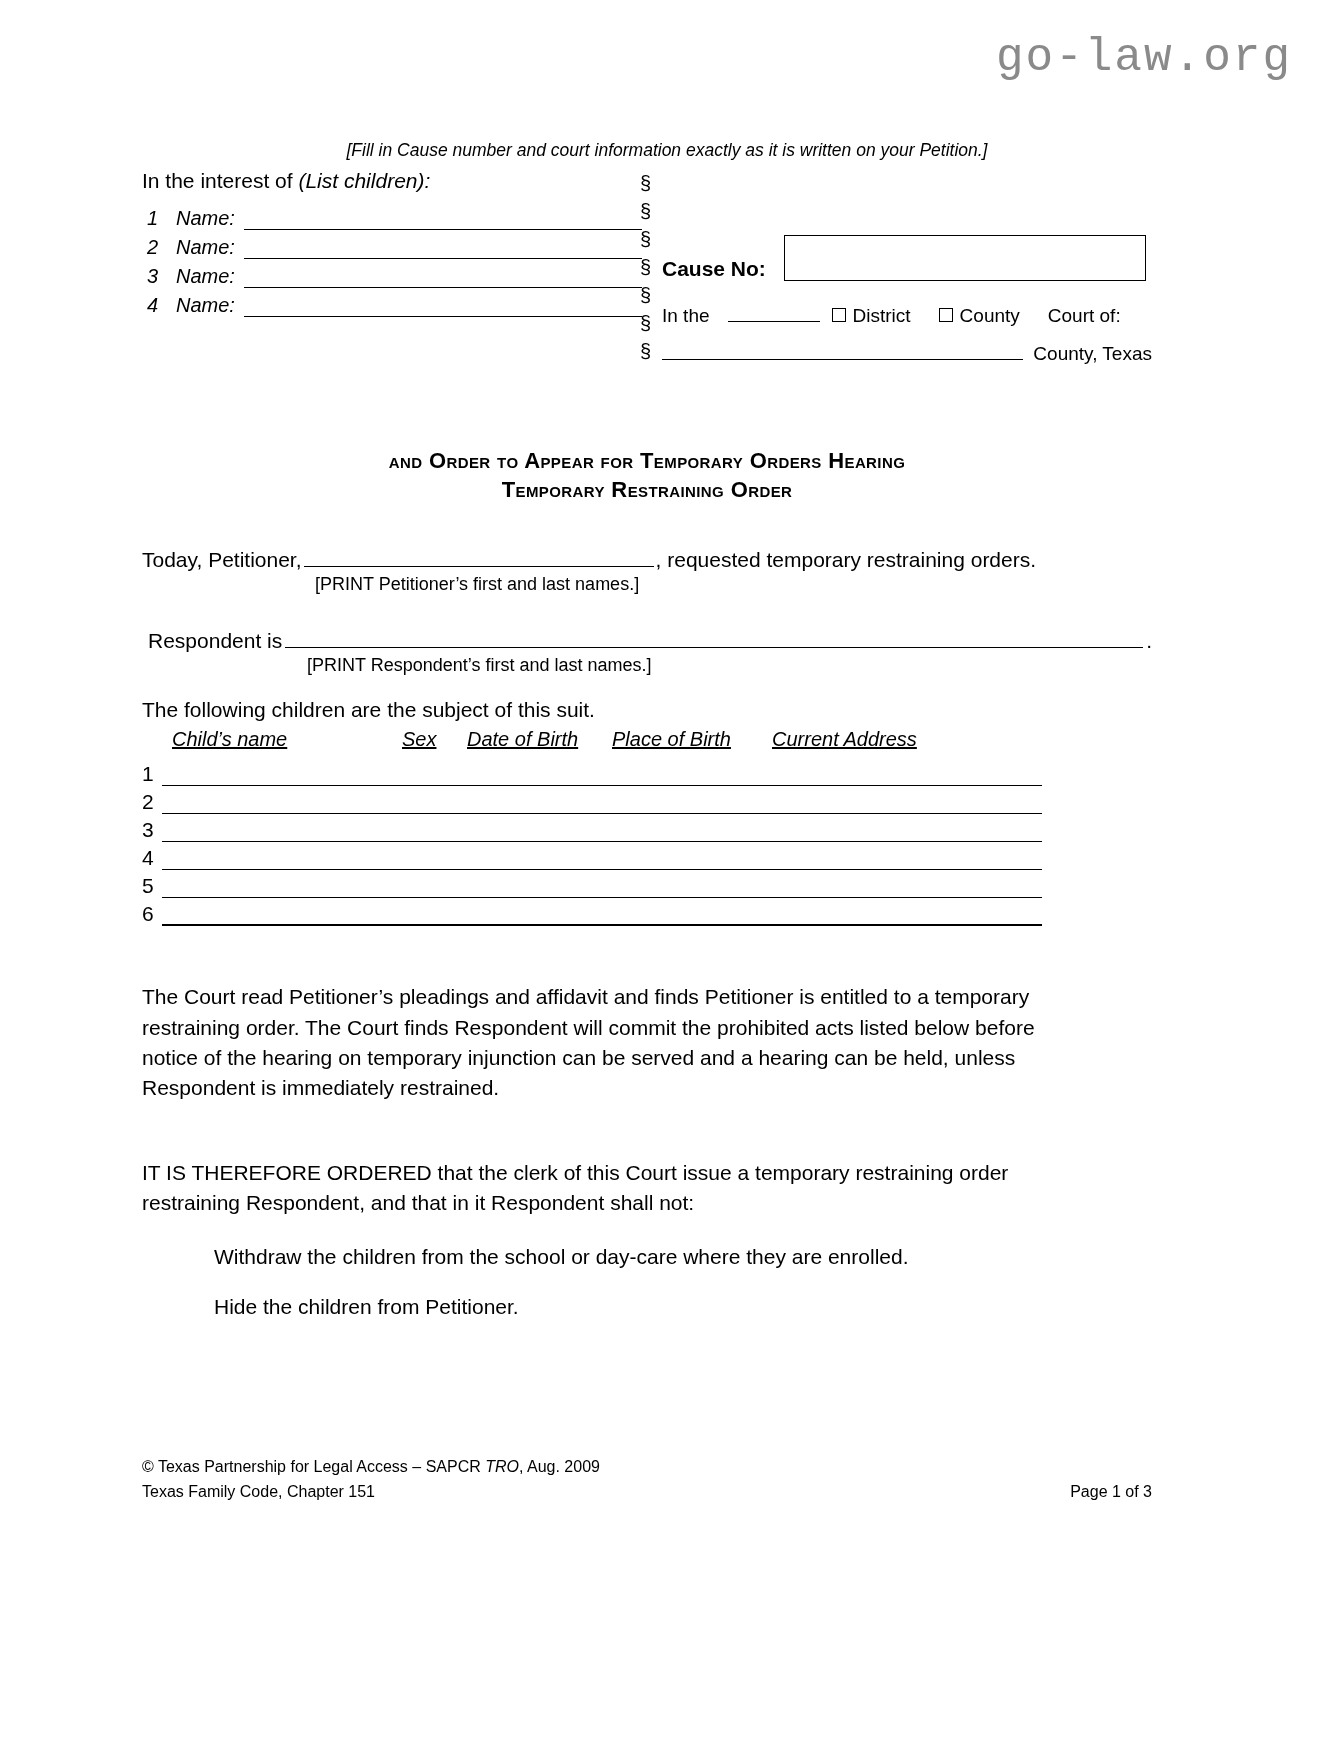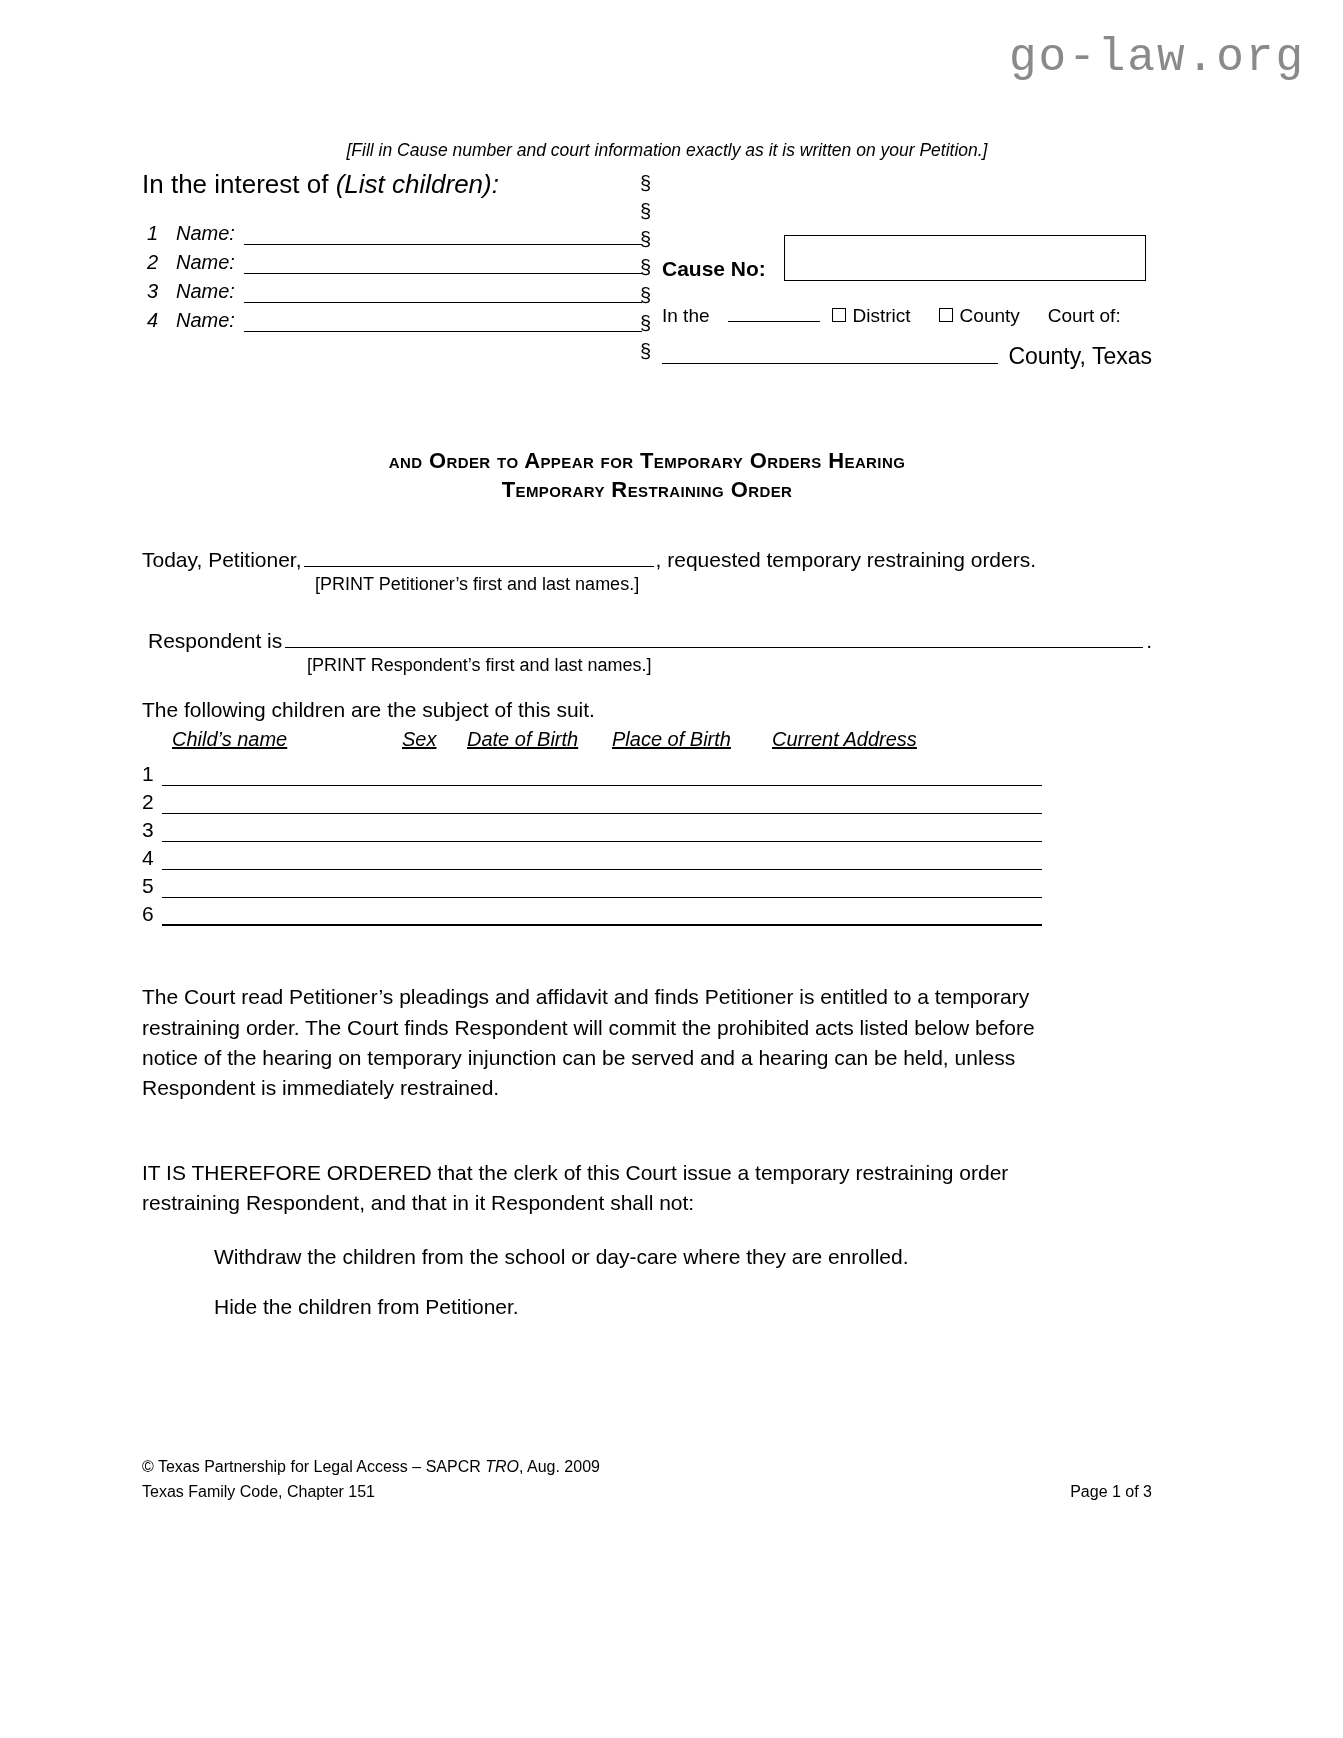--- a/index.html
+++ b/index.html
@@ -16,21 +16,21 @@
     width: 1343px;
     height: 1738px;
     background: #ffffff;
     overflow: hidden;
   }
 
   
   .watermark {
     position: absolute;
     top: 32px;
-    right: 38px;
+    right: 51px;
     font-family: "Liberation Mono", "DejaVu Sans Mono", monospace;
     font-size: 46px;
     letter-spacing: 2px;
     color: #8a8a8a;
     white-space: nowrap;
   }
 
   
   .content {
     position: absolute;
@@ -52,22 +52,22 @@
     position: relative;
     height: 205px;
   }
   .caption-left {
     position: absolute;
     left: 0;
     top: 0;
     width: 500px;
   }
   .interest-line {
-    font-size: 26px;
-    margin-bottom: 16px;
+    font-size: 21px;
+    margin-bottom: 8px;
     white-space: nowrap;
   }
   .interest-line .ital { font-style: italic; }
 
   .name-row {
     display: flex;
     align-items: flex-end;
     font-size: 20px;
     height: 29px;
   }
@@ -142,21 +142,21 @@
     height: 12px;
     border: 1.5px solid #000;
     margin-right: 7px;
     vertical-align: 0px;
   }
   .court-row .opt { margin-right: 28px; }
   .county-texas-row {
     display: flex;
     align-items: baseline;
     margin-top: 16px;
-    font-size: 23px;
+    font-size: 19px;
   }
   .county-rule {
     flex: 1;
     border-bottom: 1.4px solid #000;
     height: 16px;
     margin-right: 10px;
   }
 
   
   .title-block {

